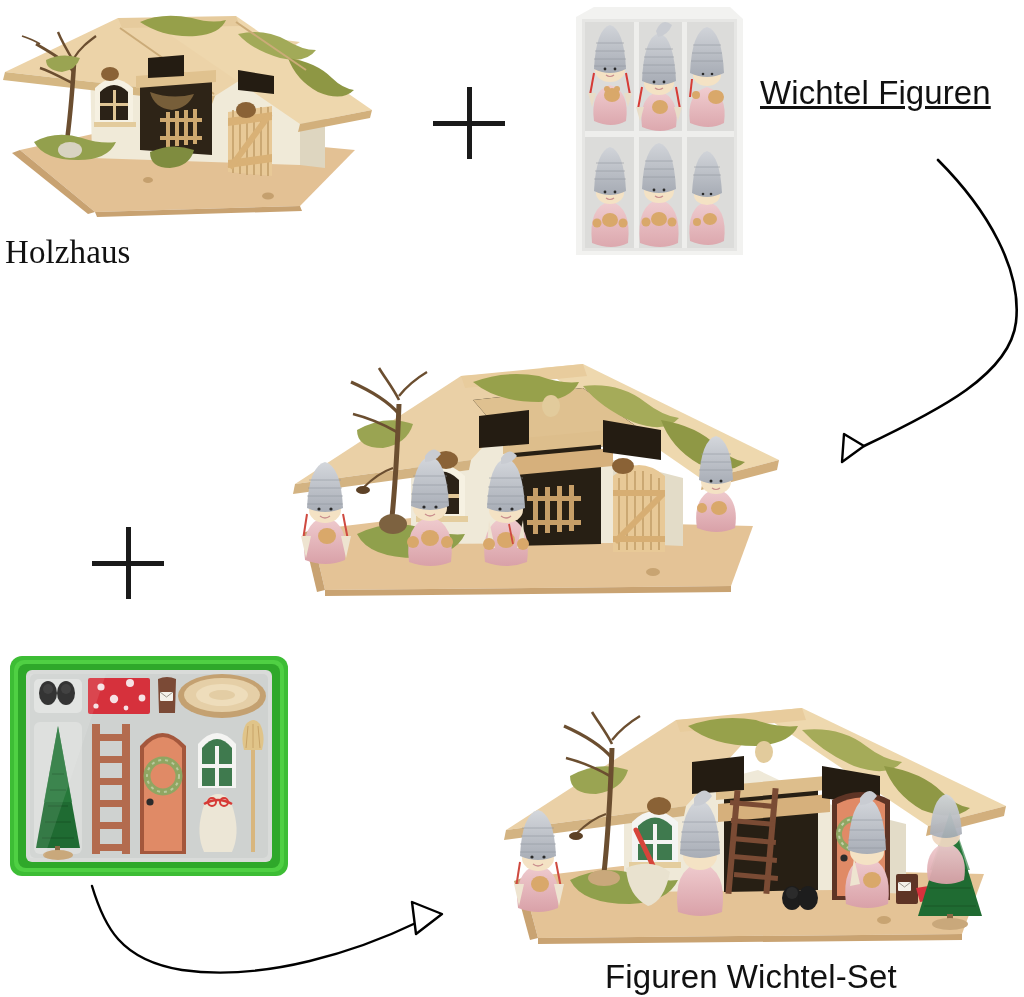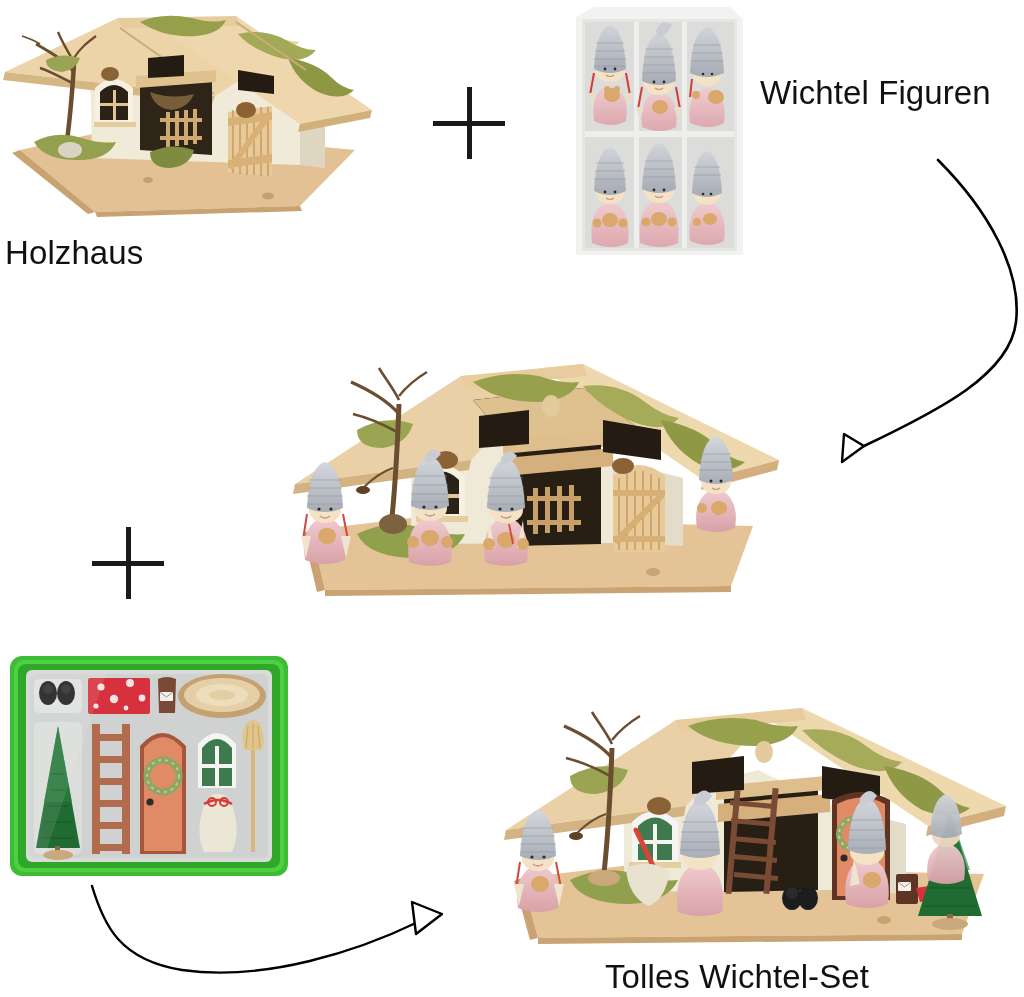--- a/index.html
+++ b/index.html
@@ -96,21 +96,21 @@
 
       <path d="M34,142 q22,-12 48,-4 q18,6 34,4 q-8,18 -38,18 q-34,0 -44,-18z" fill="#93a04d"></path>
       <ellipse cx="70" cy="150" rx="12" ry="8" fill="#d8d3c2"></ellipse>
 
       <path d="M150,152 q22,-10 44,-2 q-4,16 -24,18 q-20,0 -20,-16z" fill="#7f8c3f"></path>
 
       <path d="M46,60 q16,-8 34,-2 q-4,12 -18,14 q-16,-2 -16,-12z" fill="#9aa452"></path>
     </svg>
   </div>
 
-  <div class="abs label" style="left:5px;top:236px;">Holzhaus</div>
+  <div class="abs label" style="left:5px;top:236px;font-family:Liberation Serif, serif;">Holzhaus</div>
 
   <div class="plus" style="left:433px;top:87px;width:72px;height:72px;">
     <i class="h"></i>
       <i class="v"></i>
   </div>
 
   <div class="abs" style="left:572px;top:3px;width:175px;height:258px;">
     <svg width="175" height="258" viewBox="0 0 175 258">
       <defs>
         <linearGradient id="knitPink" x1="0" y1="0" x2="0" y2="1">
@@ -233,21 +233,21 @@
             <line x1="121" y1="172" x2="149" y2="172"></line>
         </g>
         <circle cx="131" cy="191" r="1.3" fill="#2a2a2a"></circle>
           <circle cx="139" cy="191" r="1.3" fill="#2a2a2a"></circle>
         <ellipse cx="138" cy="216" rx="7" ry="6" fill="#d9a86a"></ellipse>
         <circle cx="125" cy="219" r="4" fill="#d9a86a"></circle>
       </g>
     </svg>
   </div>
 
-  <div class="abs label" style="left:760px;top:76px;">Wichtel Figuren</div>
+  <div class="abs label" style="left:760px;top:76px;text-decoration:underline;">Wichtel Figuren</div>
 
   <div class="abs" style="left:820px;top:130px;width:210px;height:360px;">
     <svg width="210" height="360" viewBox="0 0 210 360">
       <path d="M118,30 C168,80 202,140 196,192 C190,244 120,280 44,316" stroke="#000" stroke-width="2.6" fill="none" stroke-linecap="round"></path>
       <polygon points="44,316 24,304 22,332" fill="#ffffff" stroke="#000" stroke-width="2.4" stroke-linejoin="round"></polygon>
     </svg>
   </div>
 
   <div class="plus" style="left:92px;top:527px;width:72px;height:72px;">
     <i class="h"></i>
@@ -672,15 +672,15 @@
       </g>
 
       <g transform="translate(436,118)" opacity=".95">
         <path d="M0,72 q-5,-30 18,-38 q23,8 18,38 q-17,8 -36,0z" fill="url(#kp3)"></path>
         <ellipse cx="18" cy="28" rx="14" ry="11" fill="#f0d9c2"></ellipse>
         <path d="M2,26 q2,-36 16,-40 q14,4 16,40 q-16,8 -32,0z" fill="url(#hg3)"></path>
       </g>
     </svg>
   </div>
 
-  <div class="abs label" style="left:605px;top:960px;">Tolles Wichtel-Set</div>
+  <div class="abs label" style="left:605px;top:960px;">Figuren Wichtel-Set</div>
 
 </div>
 
 </body></html>

